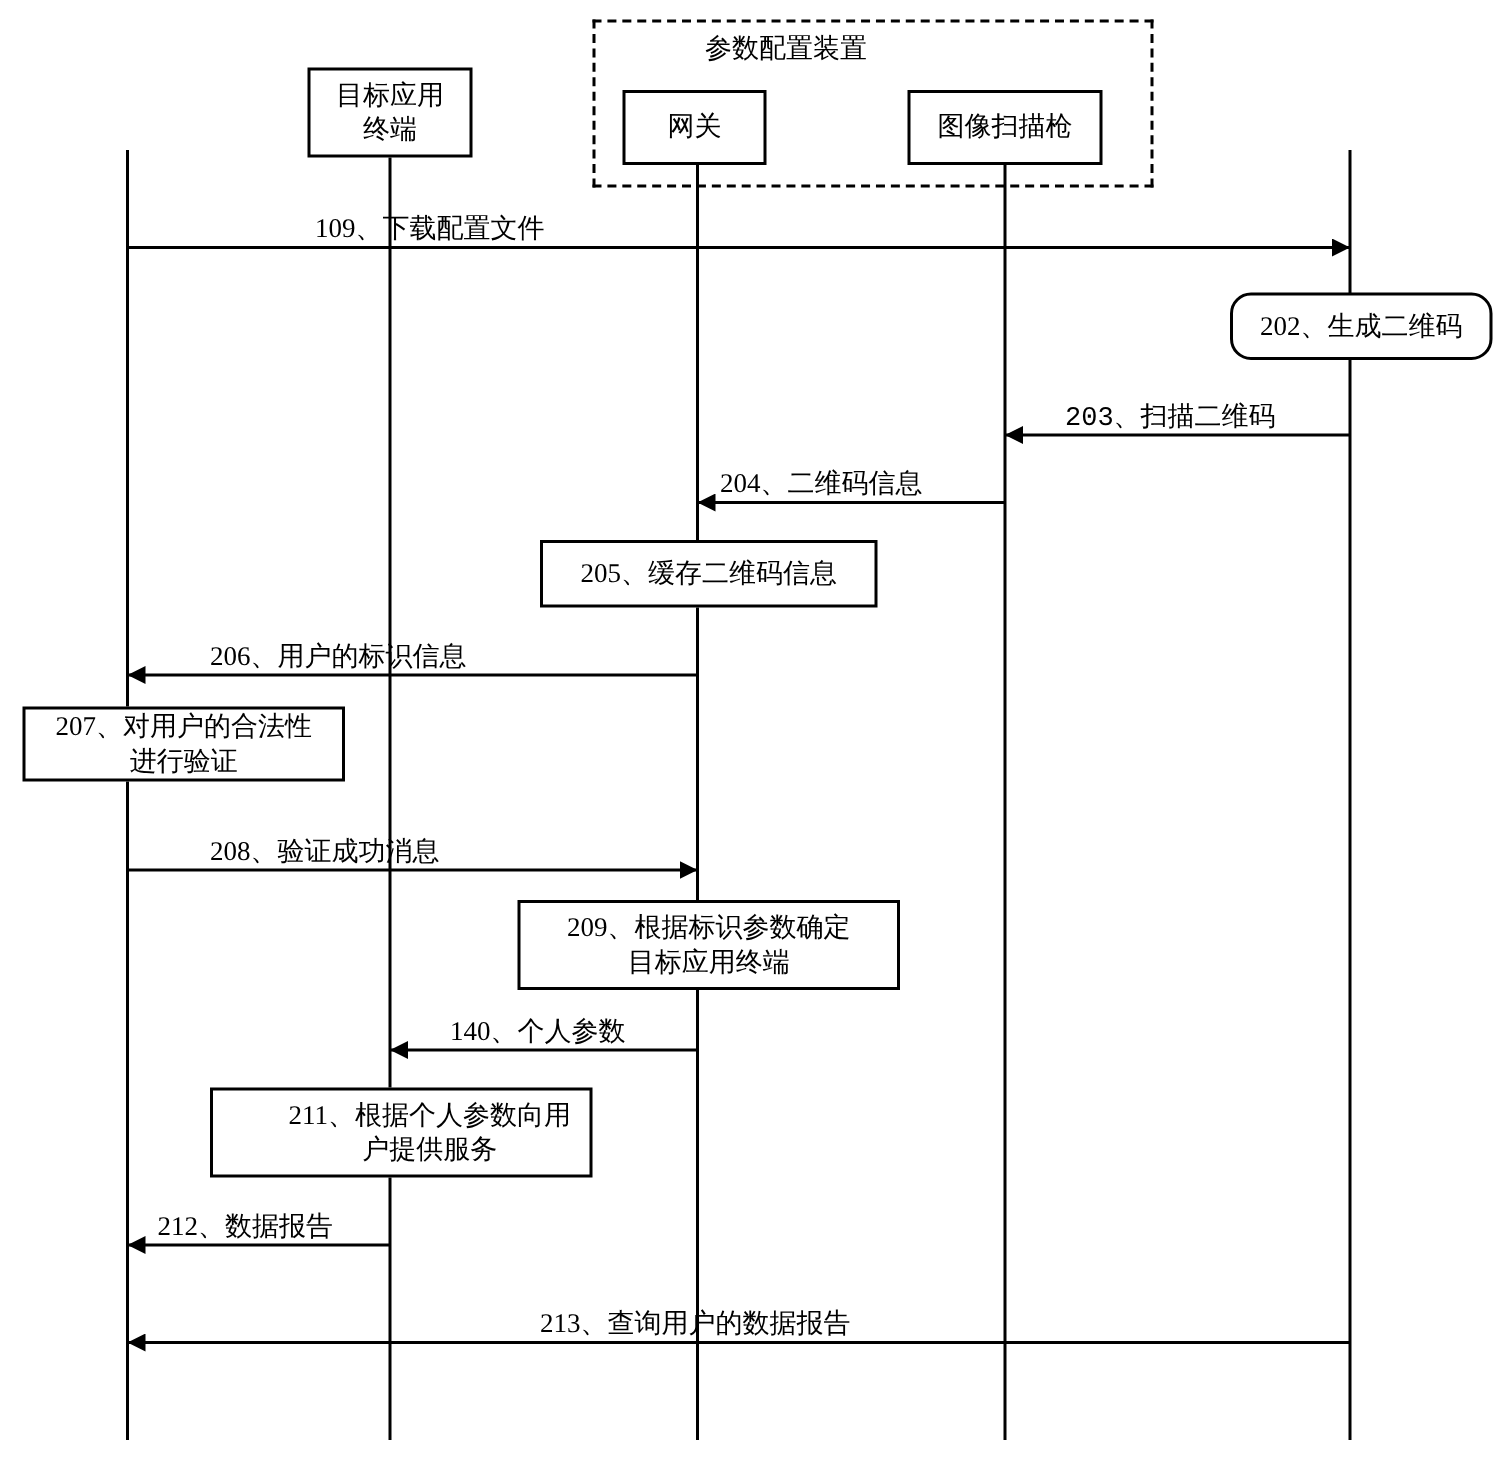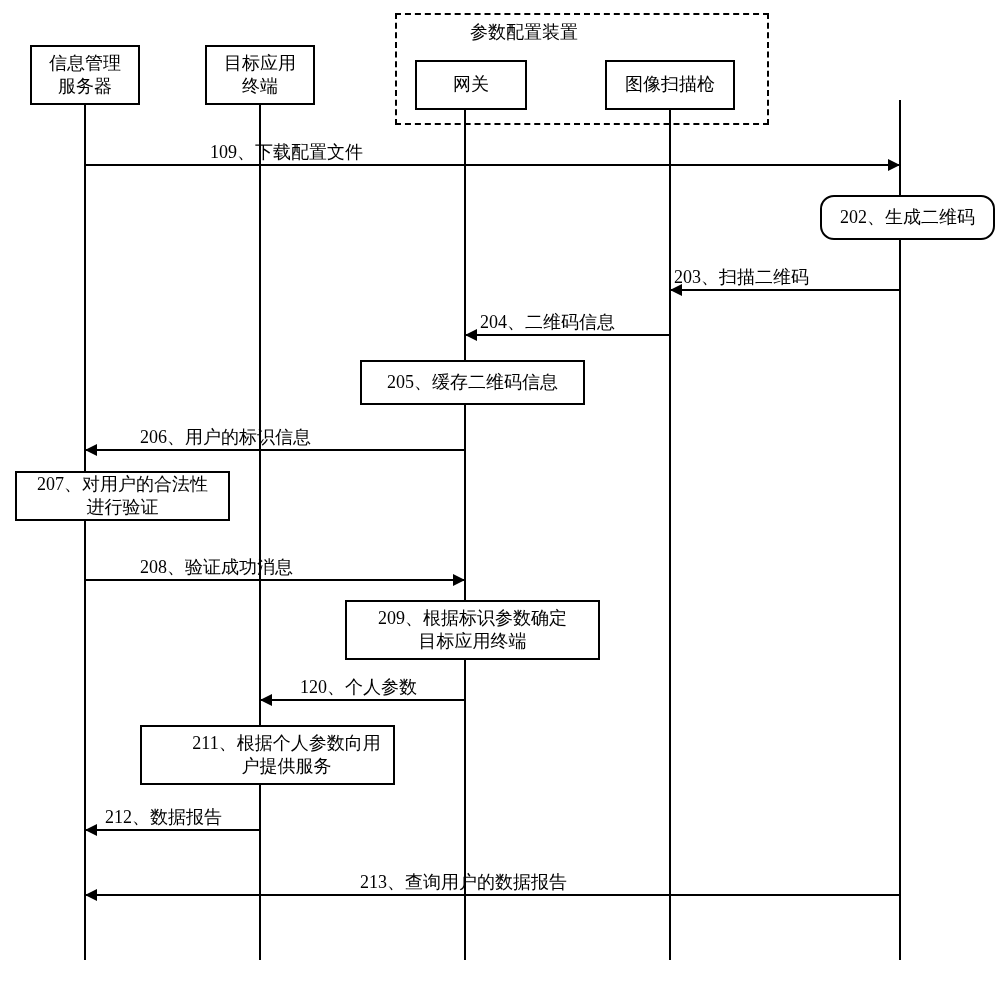--- a/index.html
+++ b/index.html
@@ -41,33 +41,31 @@
     <line x1="465" y1="700" x2="260" y2="700" stroke="#000" stroke-width="2" marker-end="url(#ah)"></line>
 
     <line x1="260" y1="830" x2="85" y2="830" stroke="#000" stroke-width="2" marker-end="url(#ah)"></line>
 
     <line x1="900" y1="895" x2="85" y2="895" stroke="#000" stroke-width="2" marker-end="url(#ah)"></line>
   </svg>
 
   <div class="group" style="left:395px;top:13px;width:370px;height:108px;"></div>
   <div class="glabel" style="left:470px;top:20px;width:220px;">参数配置装置</div>
 
-  <div class="box" style="left:30px;top:45px;width:110px;height:60px;white-space:pre;">信息管理
-服务器</div>
   <div class="box" style="left:205px;top:45px;width:110px;height:60px;white-space:pre;">目标应用
 终端</div>
-  <div class="box" style="left:415px;top:60px;width:112px;height:50px;">网关</div>
+  <div class="box" style="left:415px;top:60px;width:96px;height:50px;">网关</div>
   <div class="box" style="left:605px;top:60px;width:130px;height:50px;">图像扫描枪</div>
 
   <div class="msg" style="left:210px;top:140px;">109、下载配置文件</div>
-  <div class="msg" style="left:674px;top:265px;">203、扫描二维码</div>
+  <div class="msg" style="left:710px;top:265px;font-family:Liberation Mono, monospace;">203、扫描二维码</div>
   <div class="msg" style="left:480px;top:310px;">204、二维码信息</div>
   <div class="msg" style="left:140px;top:425px;text-align:right;">206、用户的标识信息</div>
   <div class="msg" style="left:140px;top:555px;">208、验证成功消息</div>
-  <div class="msg" style="left:300px;top:675px;">120、个人参数</div>
+  <div class="msg" style="left:300px;top:675px;">140、个人参数</div>
   <div class="msg" style="left:105px;top:805px;">212、数据报告</div>
   <div class="msg" style="left:360px;top:870px;">213、查询用户的数据报告</div>
 
   <div class="box" style="left:820px;top:195px;width:175px;height:45px;border-radius:14px;">202、生成二维码</div>
   <div class="box" style="left:360px;top:360px;width:225px;height:45px;">205、缓存二维码信息</div>
   <div class="box" style="left:15px;top:471px;width:215px;height:50px;white-space:pre;">207、对用户的合法性
 进行验证</div>
   <div class="box" style="left:345px;top:600px;width:255px;height:60px;white-space:pre;">209、根据标识参数确定
 目标应用终端</div>
   <div class="box" style="left:140px;top:725px;width:255px;height:60px;white-space:pre;padding-left:48px;">211、根据个人参数向用

